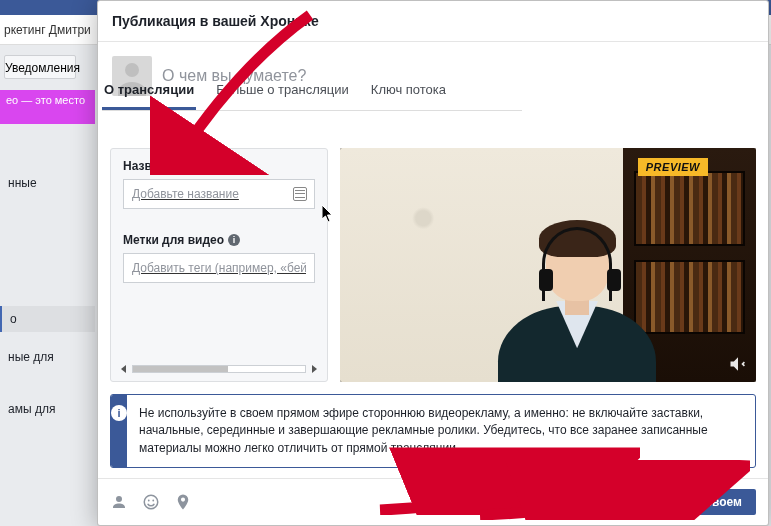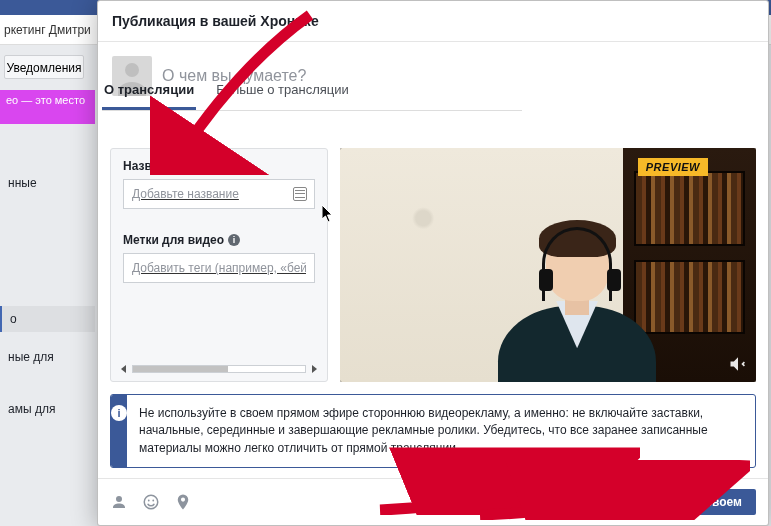--- a/index.html
+++ b/index.html
@@ -20,21 +20,21 @@
   .bg-topbar {
     position: absolute; top: 0; left: 0; right: 0; height: 15px;
     background: #3b5998;
   }
   .bg-header {
     position: absolute; top: 15px; left: 0; right: 0; height: 30px;
     background: #fff; border-bottom: 1px solid #ddd;
     padding-left: 4px; line-height: 30px; font-size: 12px; color: #333;
   }
   .bg-notif {
-    position: absolute; top: 55px; left: 4px; width: 80px; height: 24px;
+    position: absolute; top: 55px; left: 4px; width: 72px; height: 24px;
     line-height: 24px; text-align: center; background: #f6f7f9;
     border: 1px solid #ced0d4; border-radius: 2px; font-size: 12px;
   }
   .bg-blue {
     position: absolute; top: 90px; left: 0; width: 95px; height: 34px;
     background: #d946ef; color: #fff; font-size: 11px; padding: 4px 6px;
     line-height: 13px;
   }
   .bg-nav {
     position: absolute; top: 130px; left: 0; width: 95px;
@@ -256,20 +256,21 @@
 
   <div class="compose">
     <div class="avatar"></div>
     <div class="compose-text">О чем вы думаете?</div>
   </div>
 
   <div class="tabs-wrap">
     <div class="tabs">
       <div class="tab active">О трансляции</div>
       <div class="tab">Больше о трансляции</div>
+      <div class="tab">Ключ потока</div>
     </div>
   </div>
 
   <div class="settings-row">
     <div class="settings-pane">
       <div class="field-group">
         <div class="field-label">Название видео</div>
         <div class="title-row">
           <input class="field-input" placeholder="Добавьте название" style="">
           <div class="input-icon">

